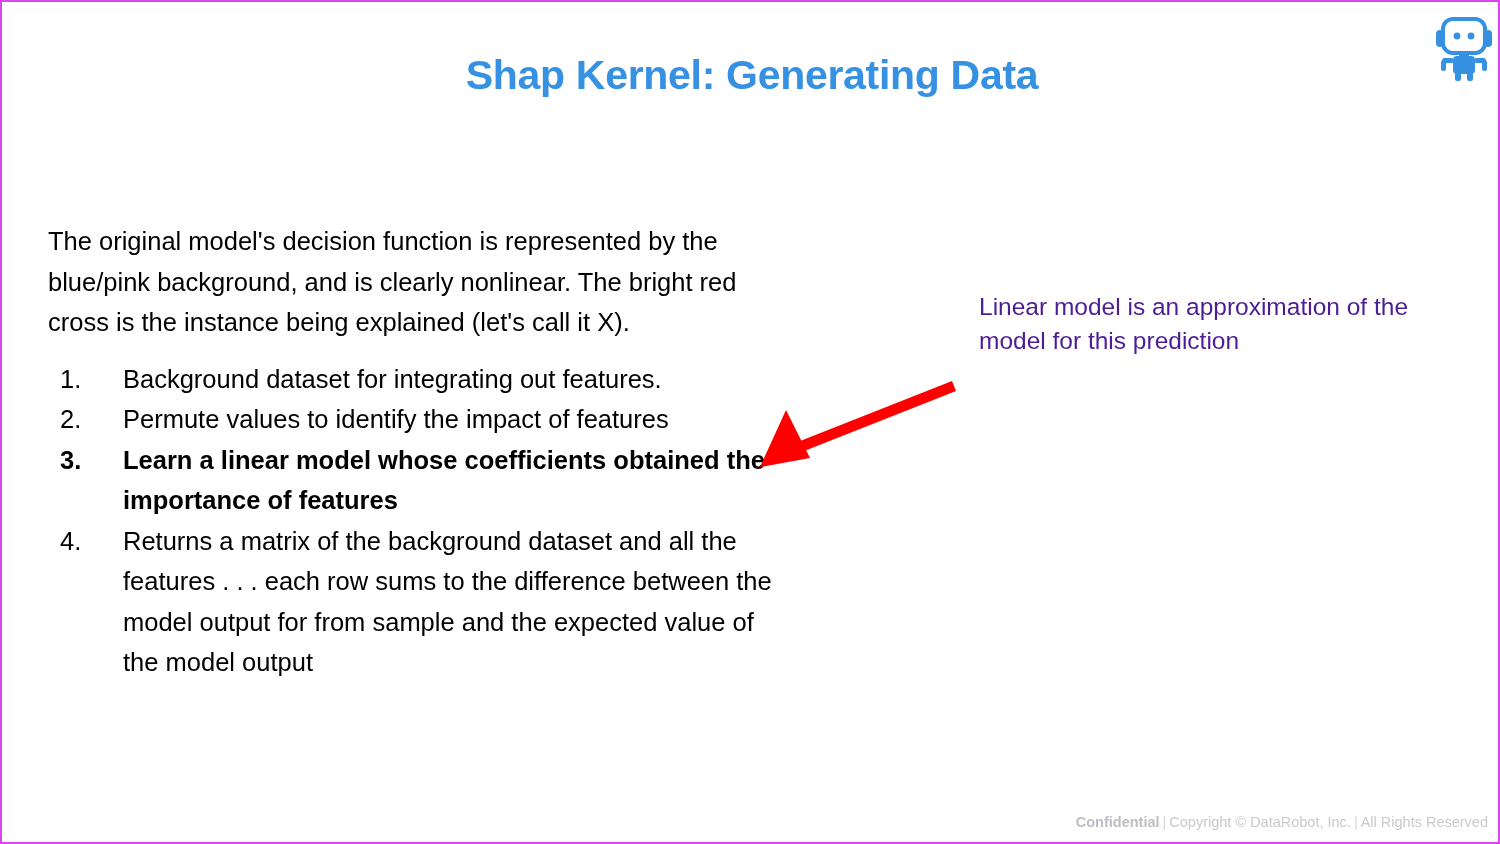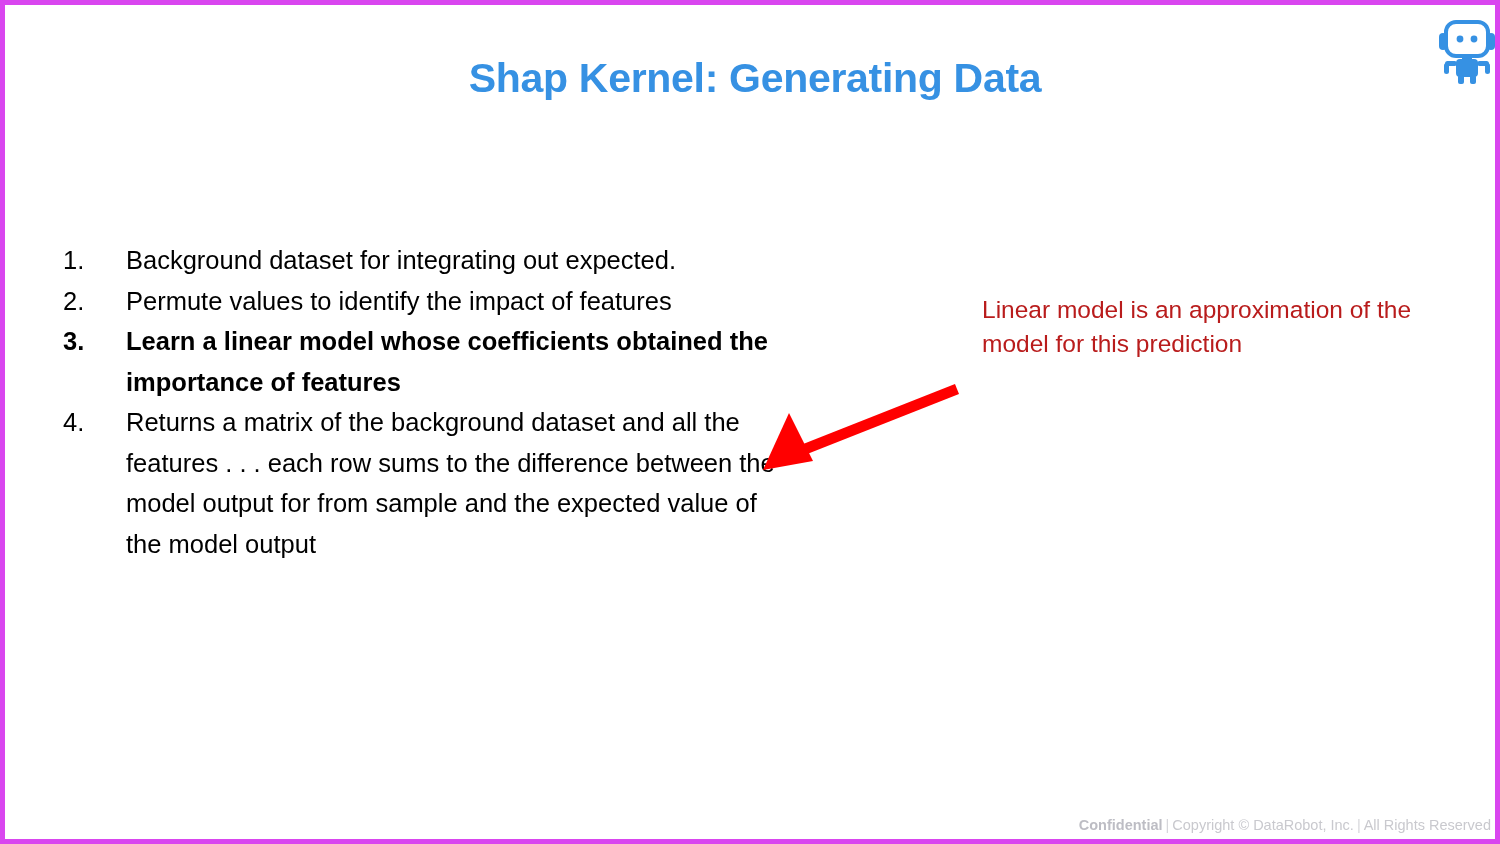--- a/index.html
+++ b/index.html
@@ -9,21 +9,21 @@
   }
   body {
     font-family: "Liberation Sans", sans-serif;
   }
   #slide {
     position: relative;
     width: 1500px;
     height: 844px;
     background: #ffffff;
     overflow: hidden;
-    border: 5px solid #d946ef;
+    border: 2px solid #d946ef;
     box-sizing: border-box;
   }
 
   
   #logo {
     position: absolute;
     left: 1432px;
     top: 12px;
     width: 60px;
     height: 68px;
@@ -89,21 +89,21 @@
   
   #right-col {
     position: absolute;
     left: 977px;
     top: 288px;
     width: 460px;
   }
   #right-col .note {
     font-size: 24.5px;
     line-height: 34px;
-    color: #b91c1c;
+    color: #4c1d95;
     margin: 0;
   }
   #right-col .note + .note {
     margin-top: 35px;
   }
 
   
   #arrow-annotation {
     position: absolute;
     left: 745px;
@@ -153,25 +153,26 @@
       <rect x="48" y="46" width="5" height="11" rx="2.5" fill="#3691e3"></rect>
 
       <rect x="21" y="58" width="6" height="9" rx="2" fill="#3691e3"></rect>
       <rect x="33" y="58" width="6" height="9" rx="2" fill="#3691e3"></rect>
     </svg>
   </div>
 
   <div id="title">Shap Kernel: Generating Data</div>
 
   <div id="left-col">
+    <p id="intro-paragraph">The original model's decision function is represented by the blue/pink background, and is clearly nonlinear. The bright red cross is the instance being explained (let's call it X).</p>
 
     <ol id="numbered-list">
       <li>
         <span class="num">1.</span>
-        <span class="txt">Background dataset for integrating out expected.</span>
+        <span class="txt">Background dataset for integrating out features.</span>
       </li>
       <li>
         <span class="num">2.</span>
         <span class="txt">Permute values to identify the impact of features</span>
       </li>
       <li class="bold">
         <span class="num">3.</span>
         <span class="txt">Learn a linear model whose coefficients obtained the importance of features</span>
       </li>
       <li>

